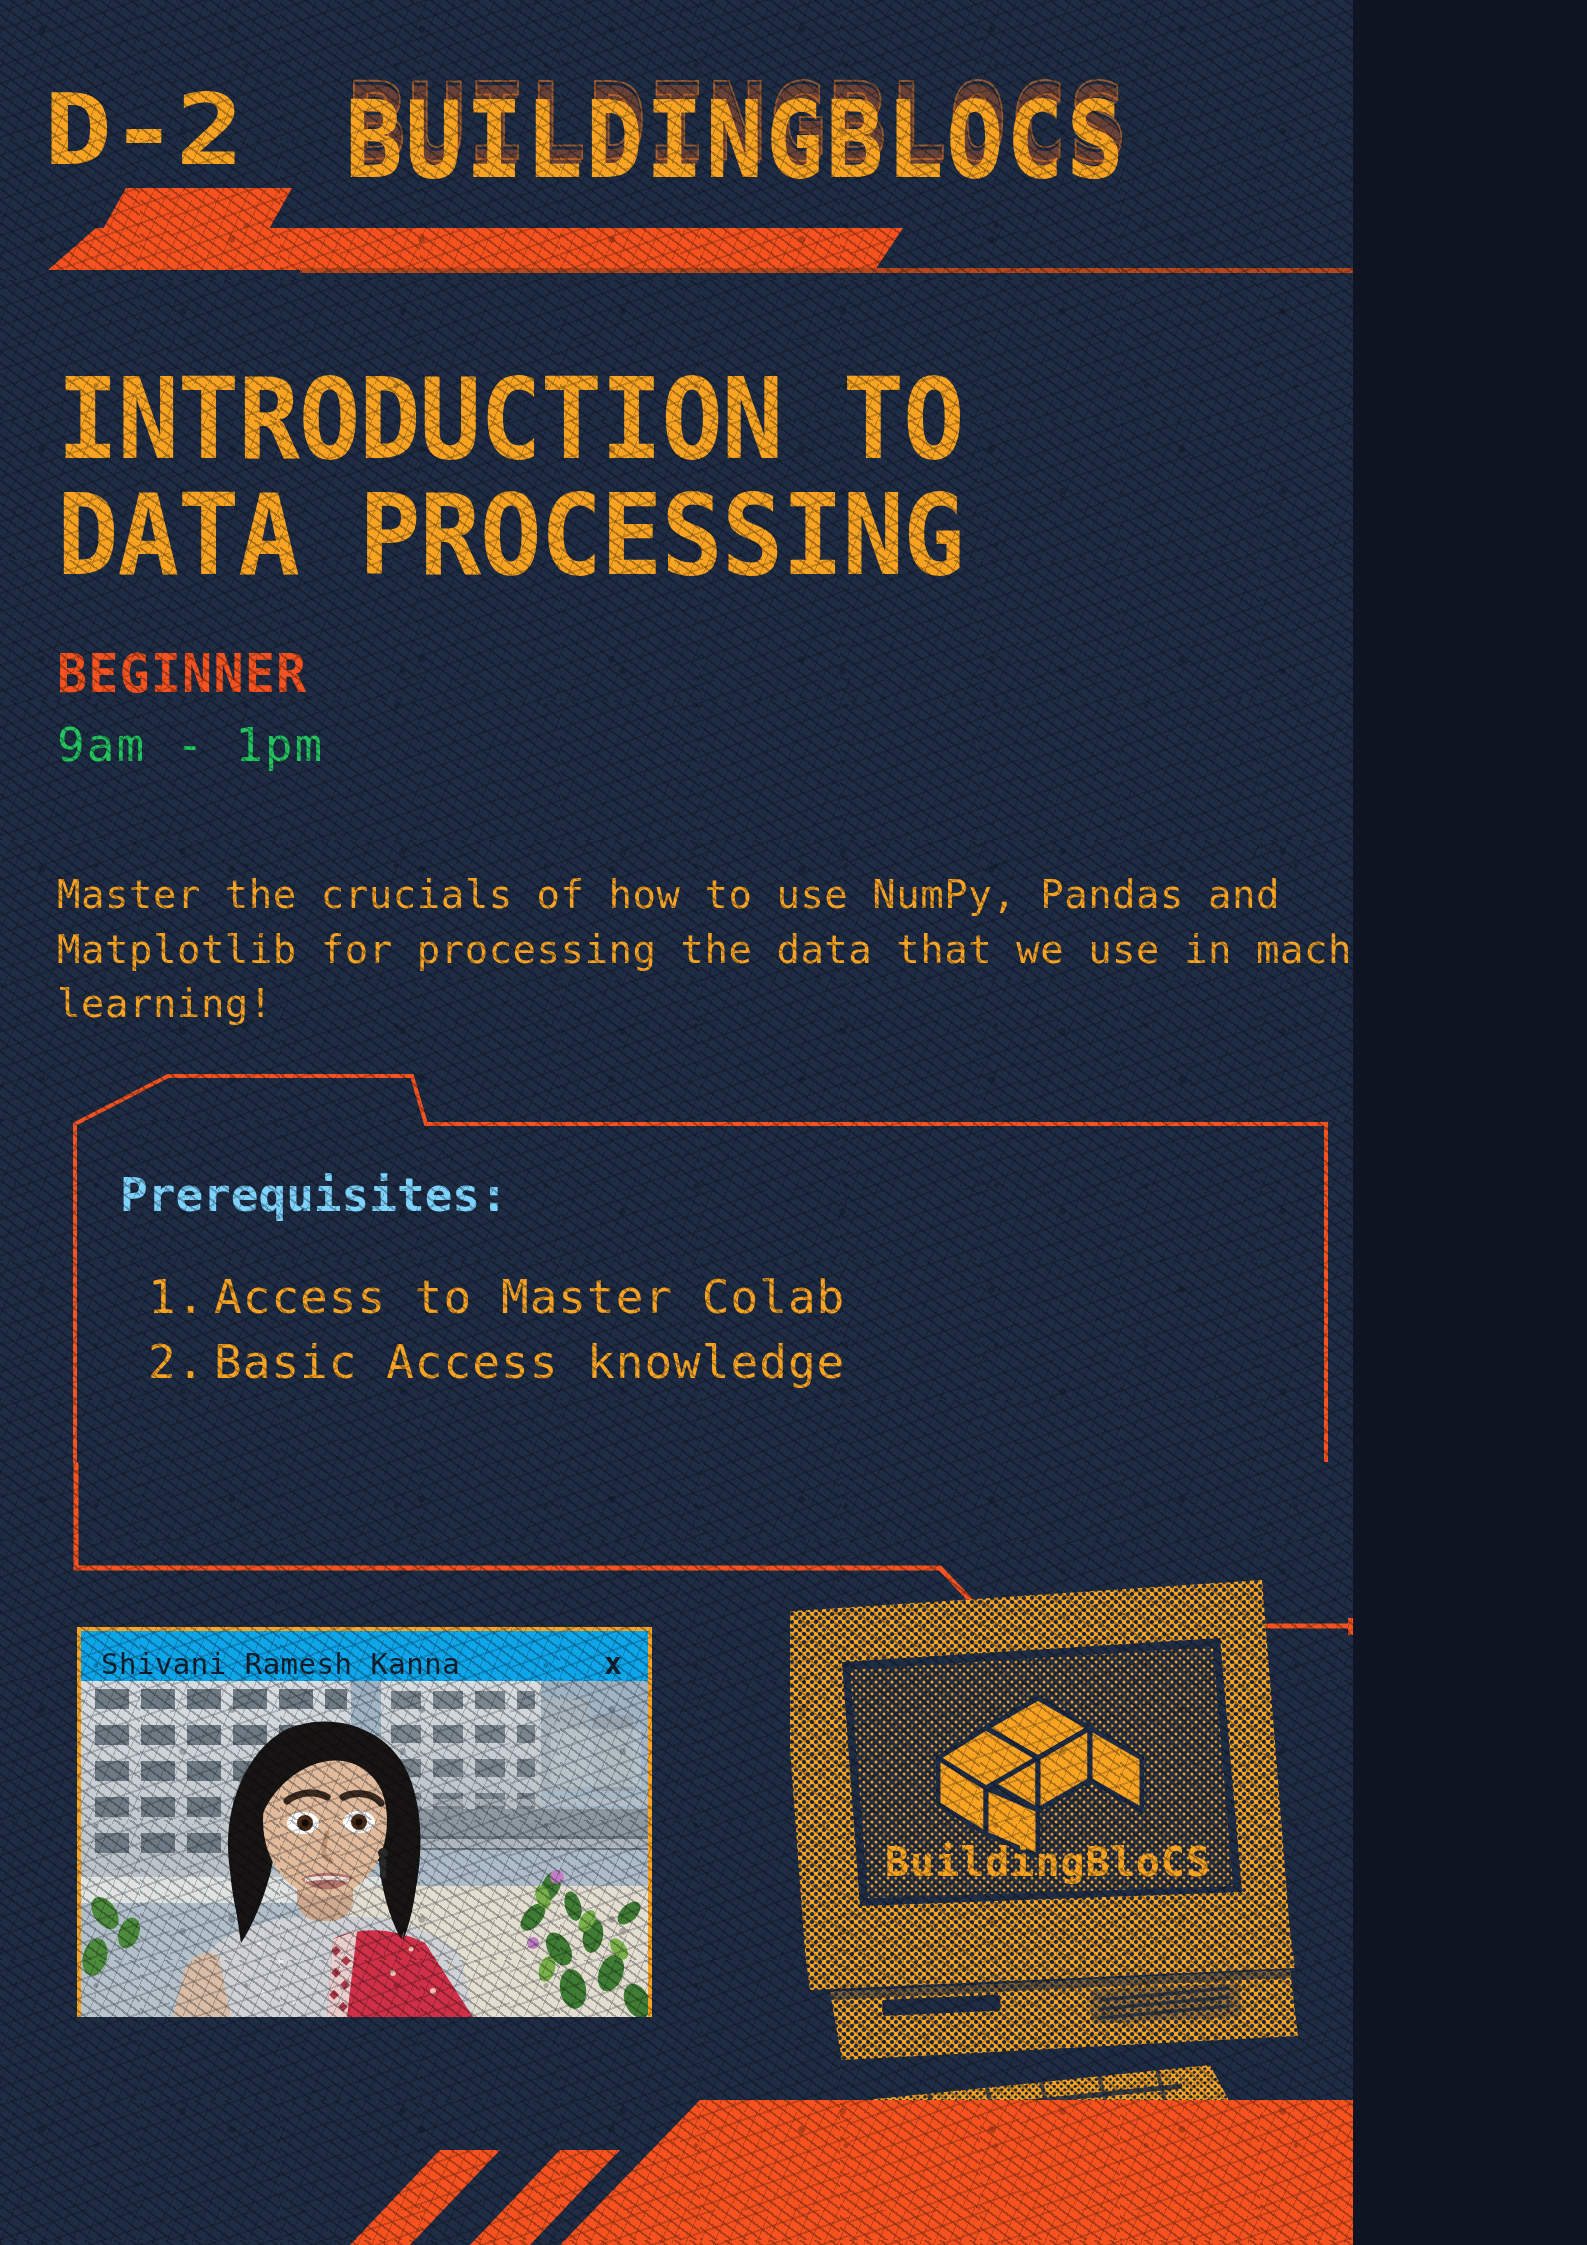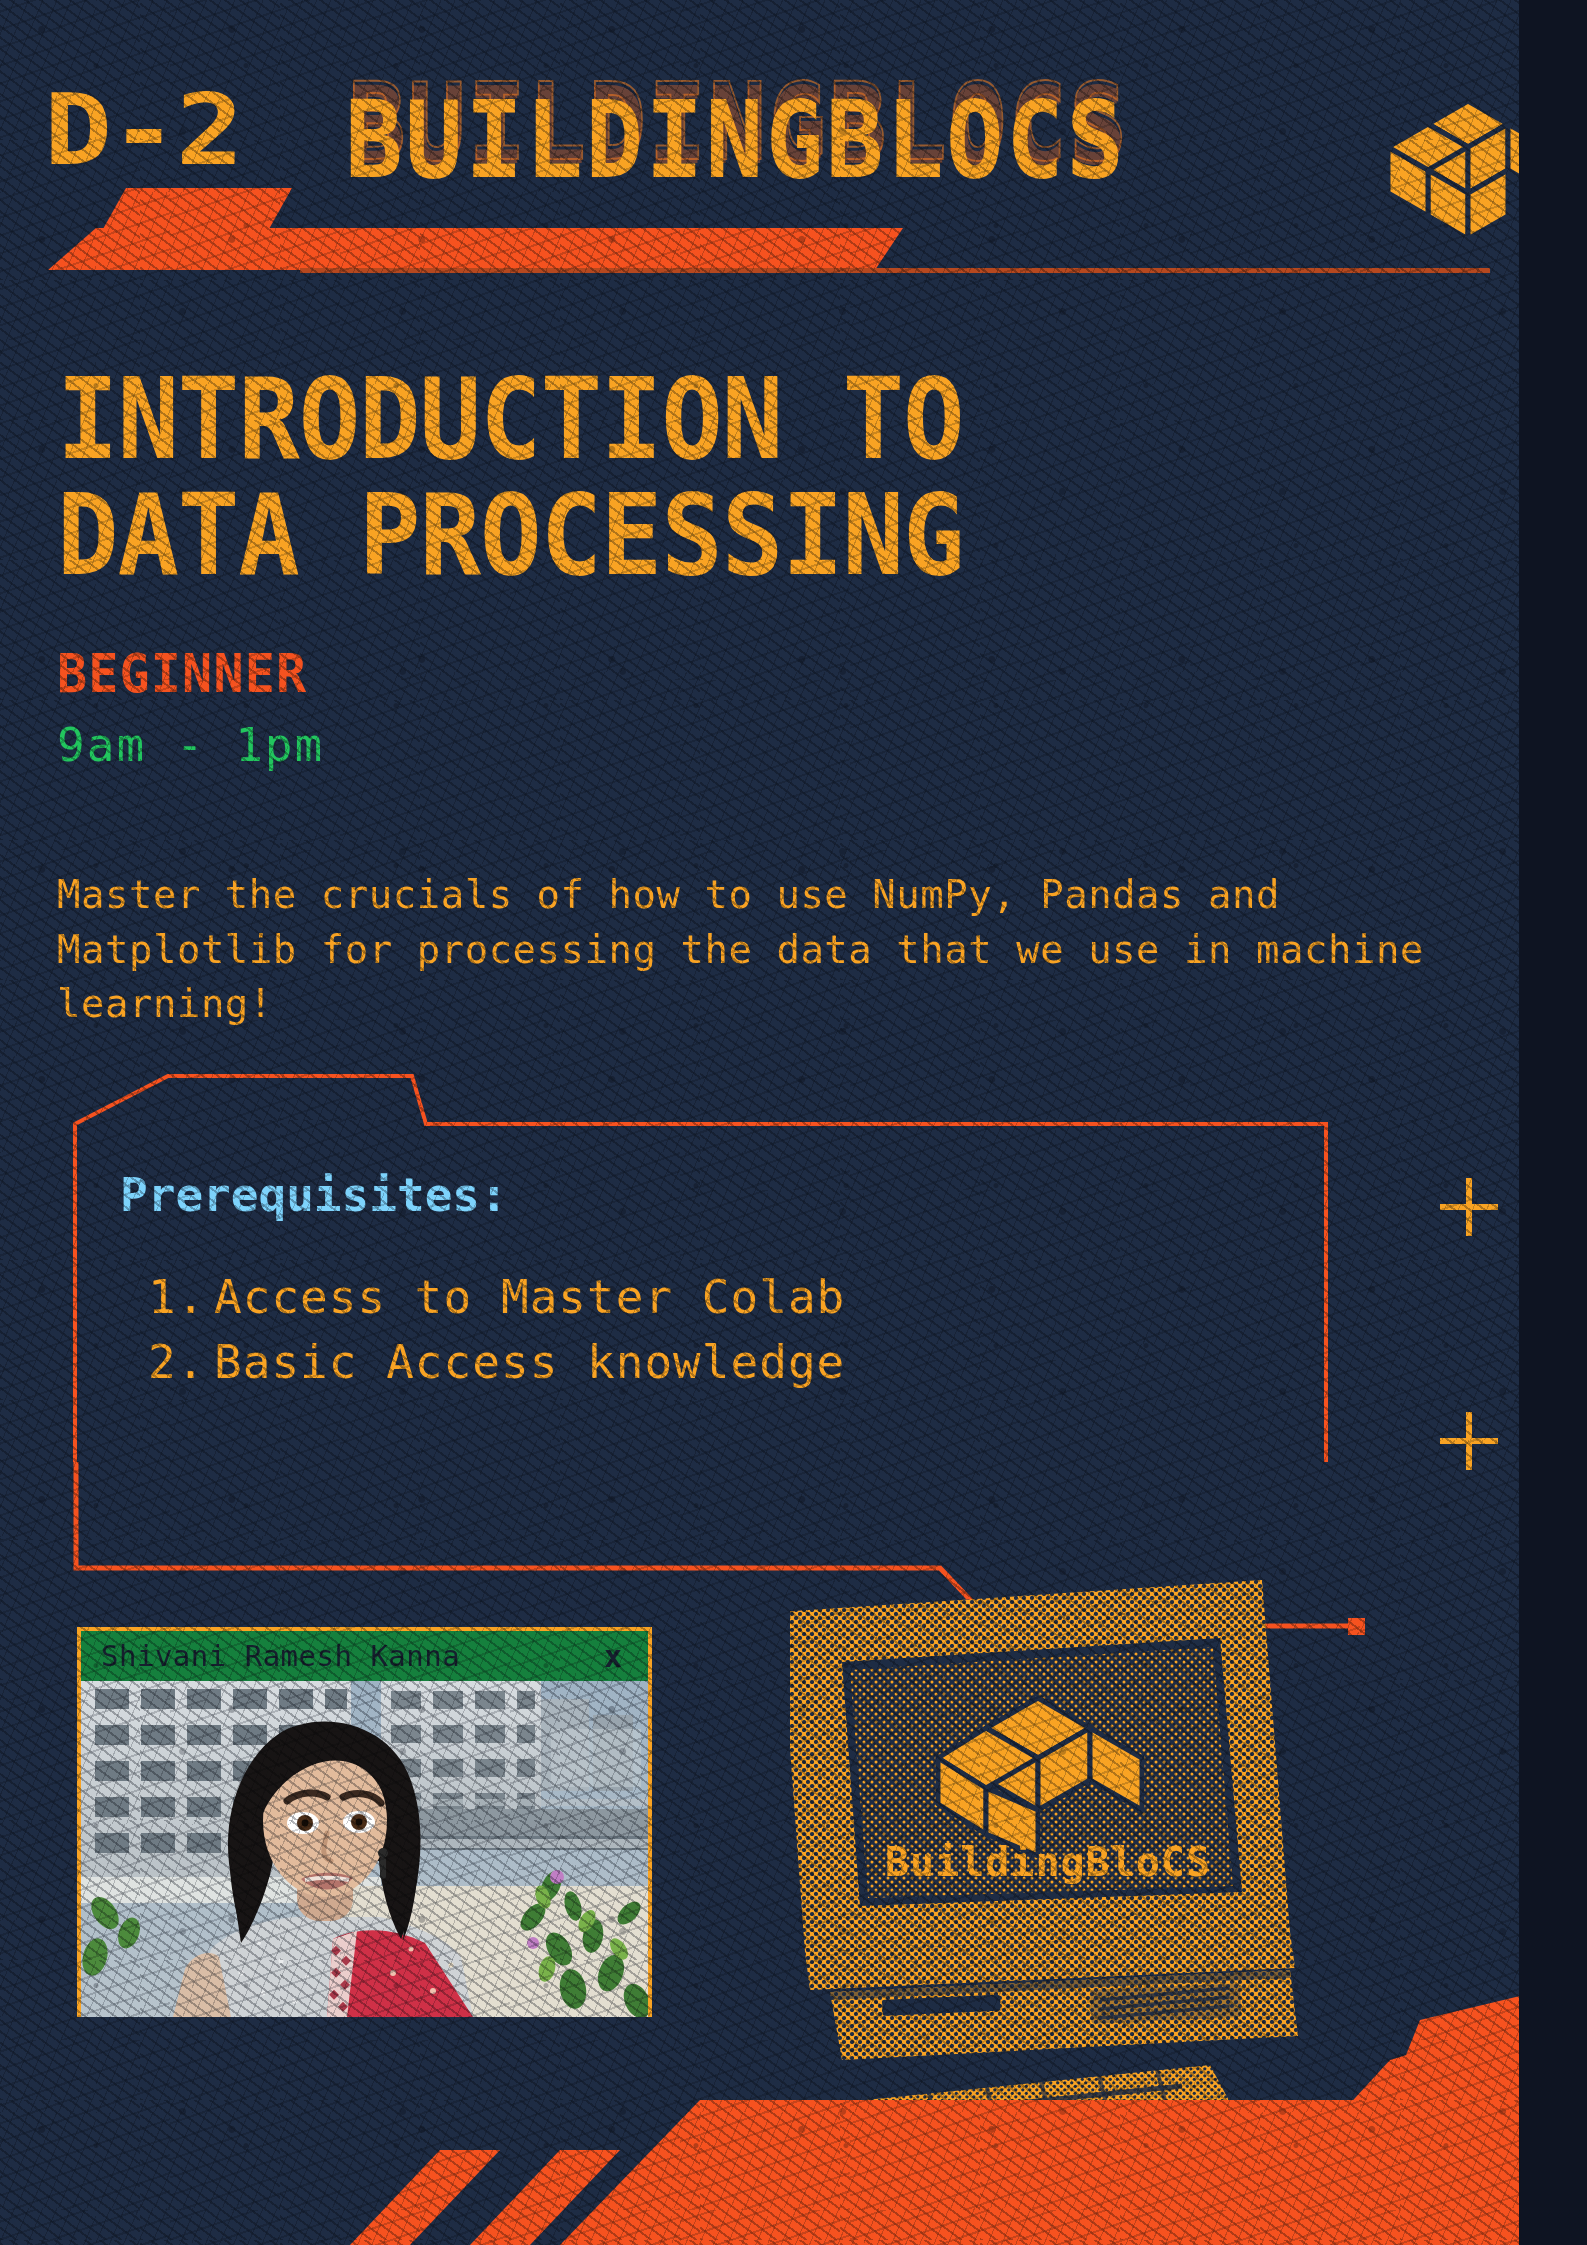--- a/index.html
+++ b/index.html
@@ -4,21 +4,21 @@
 <style>
   * { margin:0; padding:0; box-sizing:border-box; }
   html,body { background:#0e1422; }
   body {
     font-family:"Liberation Sans", sans-serif;
     -webkit-font-smoothing:antialiased;
   }
 
   #poster{
     position:relative;
-    width:1519px;
+    width:1353px;
     height:2245px;
     background:#1e2c44;
     overflow:hidden;
     padding-left:24px;
   }
 
   
   .grain{
     position:absolute; inset:0;
     pointer-events:none;
@@ -178,22 +178,22 @@
 
   
   .speaker-card{
     position:absolute; left:77px; top:1627px;
     width:575px; height:390px;
     border:4px solid #f9a323;
     background:#f9a323;
   }
   .speaker-bar{
     height:50px;
-    background:#15803d;
-    display:flex; align-items:center;
+    background:#0ea5e9;
+    display:flex; align-items:flex-end;
     padding:0 16px 0 20px;
   }
   .speaker-name{
     font-family:"DejaVu Sans Mono", monospace;
     font-size:29px;
     color:#16202e;
     letter-spacing:.5px;
     flex:1;
   }
   .speaker-close{

